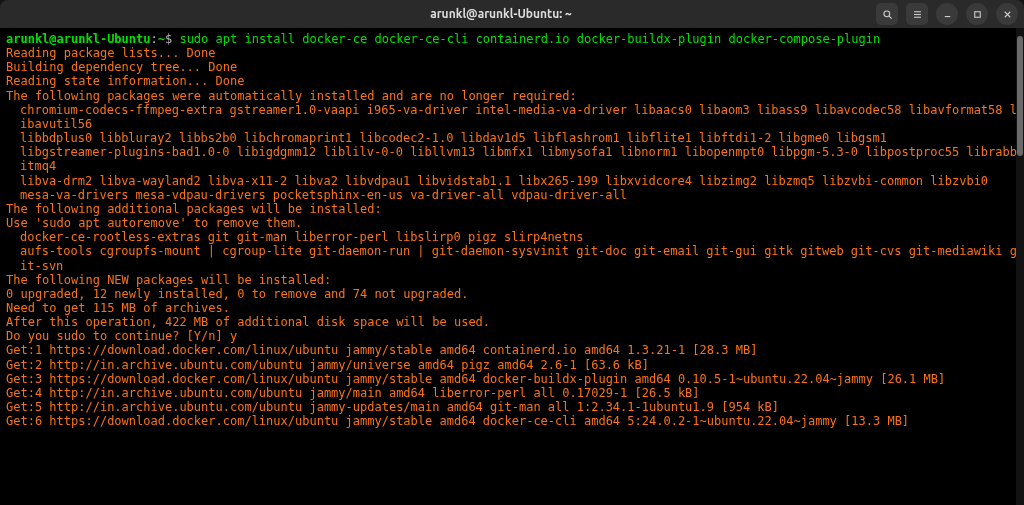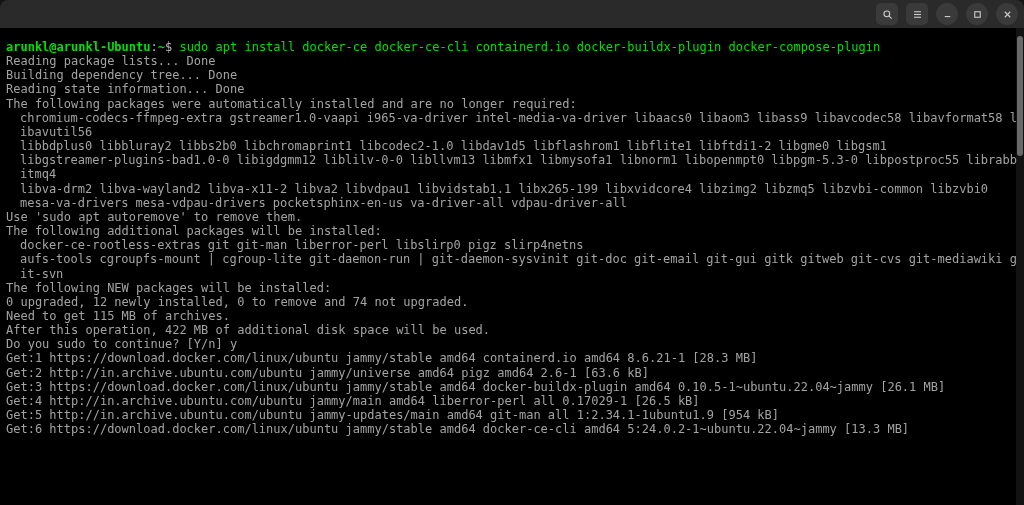--- a/index.html
+++ b/index.html
@@ -44,21 +44,21 @@
       display: flex; align-items: center; justify-content: center;
       color: #ccc;
       font-size: 10px;
       cursor: pointer;
       border: none;
     }
     .tb-btn svg { width: 11px; height: 11px; }
     .tb-btn.rounded-sq { border-radius: 5px; }
     .terminal {
       background: #000;
-      padding: 12px 6px 2px 6px;
+      padding: 4px 6px 2px 6px;
       height: calc(505px - 28px);
       overflow: hidden;
       position: relative;
     }
     .scrollbar {
       position: absolute;
       right: 0; top: 0;
       width: 8px; height: 100%;
       background: rgba(60,60,60,0.3);
     }
@@ -68,27 +68,28 @@
       width: 6px; height: 120px;
       background: #6a6a6a;
       border-radius: 3px;
     }
     .line { white-space: pre; }
     .line.indent { padding-left: 14px; white-space: pre-wrap; word-break: break-all; }
     .prompt-user { color: #00e000; font-weight: bold; }
     .prompt-path { color: #00e000; font-weight: bold; }
     .prompt-sep { color: #bbb; }
     .cmd { color: #00e000; }
-    .green { color: #a3a3a3; }
+    .green { color: #f97316; }
   </style>
 </head>
 <body>
 
 <div class="titlebar">
   <div class="titlebar-left"></div>
+  <div class="titlebar-title">arunkl@arunkl-Ubuntu: ~</div>
   <div class="titlebar-right">
     <button class="tb-btn rounded-sq" aria-label="Search">
       <svg viewBox="0 0 16 16" fill="none" stroke="currentColor" stroke-width="1.6">
           <circle cx="7" cy="7" r="4.2"></circle>
           <line x1="10.3" y1="10.3" x2="14" y2="14"></line>
         </svg>
     </button>
     <button class="tb-btn rounded-sq" aria-label="Menu">
       <svg viewBox="0 0 16 16" fill="none" stroke="currentColor" stroke-width="1.6">
           <line x1="3" y1="4" x2="13" y2="4"></line>
@@ -119,30 +120,30 @@
   <div class="line"><span class="prompt-user">arunkl@arunkl-Ubuntu</span><span class="prompt-sep">:</span><span class="prompt-path">~</span><span class="prompt-sep">$ </span><span class="cmd">sudo apt install docker-ce docker-ce-cli containerd.io docker-buildx-plugin docker-compose-plugin</span></div>
   <div class="line green">Reading package lists... Done</div>
   <div class="line green">Building dependency tree... Done</div>
   <div class="line green">Reading state information... Done</div>
   <div class="line green">The following packages were automatically installed and are no longer required:</div>
   <div class="line indent green">chromium-codecs-ffmpeg-extra gstreamer1.0-vaapi i965-va-driver intel-media-va-driver libaacs0 libaom3 libass9 libavcodec58 libavformat58 libavutil56</div>
   <div class="line indent green">libbdplus0 libbluray2 libbs2b0 libchromaprint1 libcodec2-1.0 libdav1d5 libflashrom1 libflite1 libftdi1-2 libgme0 libgsm1</div>
   <div class="line indent green">libgstreamer-plugins-bad1.0-0 libigdgmm12 liblilv-0-0 libllvm13 libmfx1 libmysofa1 libnorm1 libopenmpt0 libpgm-5.3-0 libpostproc55 librabbitmq4</div>
   <div class="line indent green">libva-drm2 libva-wayland2 libva-x11-2 libva2 libvdpau1 libvidstab1.1 libx265-199 libxvidcore4 libzimg2 libzmq5 libzvbi-common libzvbi0</div>
   <div class="line indent green">mesa-va-drivers mesa-vdpau-drivers pocketsphinx-en-us va-driver-all vdpau-driver-all</div>
+  <div class="line green">The following additional packages will be installed:</div>
   <div class="line green">Use 'sudo apt autoremove' to remove them.</div>
-  <div class="line green">The following additional packages will be installed:</div>
   <div class="line indent green">docker-ce-rootless-extras git git-man liberror-perl libslirp0 pigz slirp4netns</div>
   <div class="line indent green">aufs-tools cgroupfs-mount | cgroup-lite git-daemon-run | git-daemon-sysvinit git-doc git-email git-gui gitk gitweb git-cvs git-mediawiki git-svn</div>
   <div class="line green">The following NEW packages will be installed:</div>
   <div class="line green">0 upgraded, 12 newly installed, 0 to remove and 74 not upgraded.</div>
   <div class="line green">Need to get 115 MB of archives.</div>
   <div class="line green">After this operation, 422 MB of additional disk space will be used.</div>
   <div class="line"><span class="green">Do you sudo to continue? [Y/n] </span><span class="green">y</span></div>
-  <div class="line green">Get:1 https://download.docker.com/linux/ubuntu jammy/stable amd64 containerd.io amd64 8.6.21-1 [28.3 MB]</div>
+  <div class="line green">Get:1 https://download.docker.com/linux/ubuntu jammy/stable amd64 containerd.io amd64 1.3.21-1 [28.3 MB]</div>
   <div class="line green">Get:2 http://in.archive.ubuntu.com/ubuntu jammy/universe amd64 pigz amd64 2.6-1 [63.6 kB]</div>
   <div class="line green">Get:3 https://download.docker.com/linux/ubuntu jammy/stable amd64 docker-buildx-plugin amd64 0.10.5-1~ubuntu.22.04~jammy [26.1 MB]</div>
   <div class="line green">Get:4 http://in.archive.ubuntu.com/ubuntu jammy/main amd64 liberror-perl all 0.17029-1 [26.5 kB]</div>
   <div class="line green">Get:5 http://in.archive.ubuntu.com/ubuntu jammy-updates/main amd64 git-man all 1:2.34.1-1ubuntu1.9 [954 kB]</div>
   <div class="line green">Get:6 https://download.docker.com/linux/ubuntu jammy/stable amd64 docker-ce-cli amd64 5:24.0.2-1~ubuntu.22.04~jammy [13.3 MB]</div>
 
   <div class="scrollbar">
     <div class="scrollbar-thumb"></div>
   </div>
 </div>

